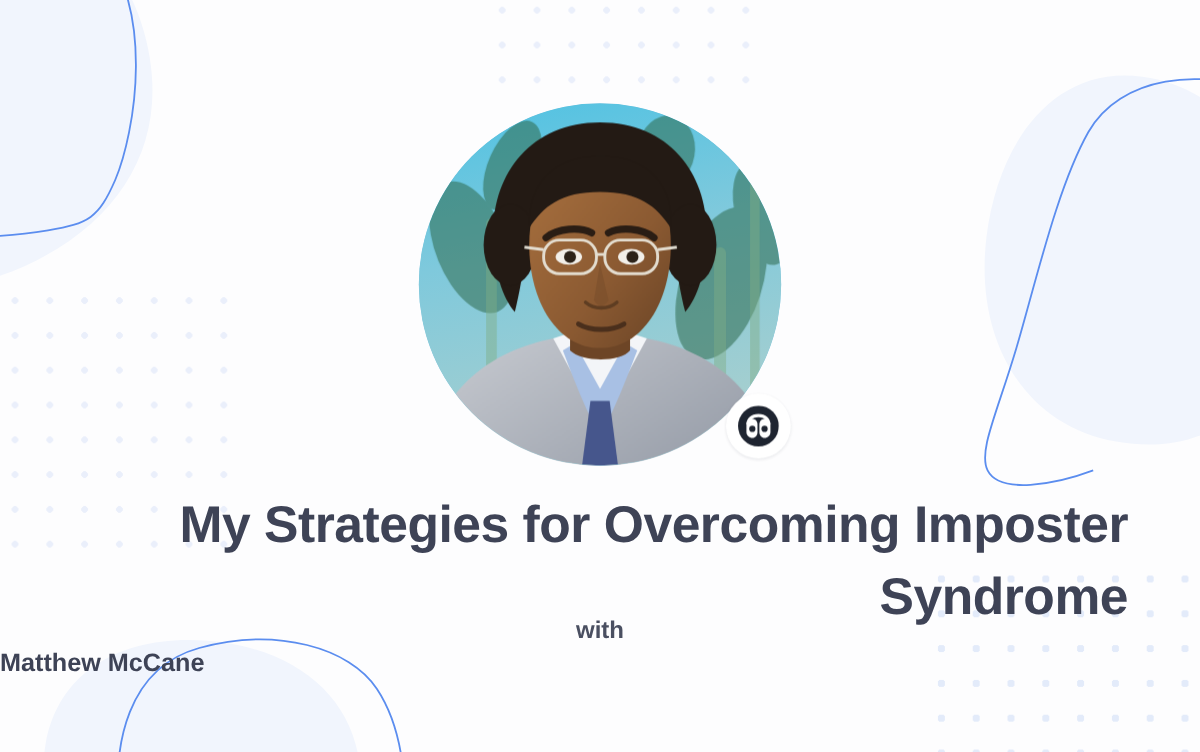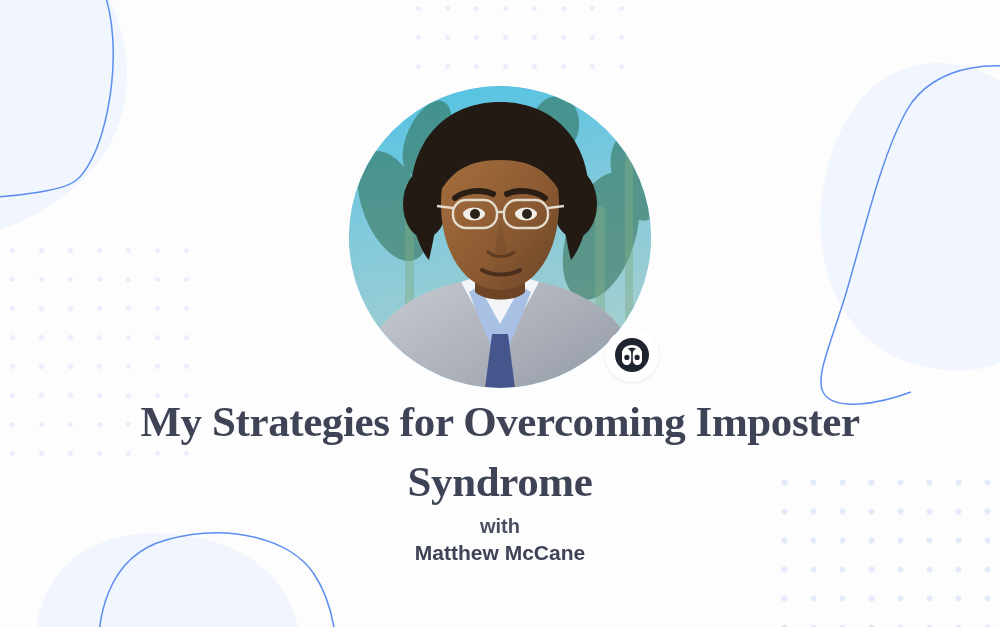--- a/index.html
+++ b/index.html
@@ -74,48 +74,46 @@
     display: flex;
     align-items: center;
     justify-content: center;
     box-shadow: 0 1px 3px rgba(30,40,60,.10);
   }
   #brand-badge svg { display: block; }
 
   #title {
     position: absolute;
     left: 60px;
-    top: 392px;
+    top: 408px;
     width: 880px;
-    text-align: center;
+    text-align: right;
     font-size: 43px;
     line-height: 60px;
     font-weight: bold;
     letter-spacing: -0.4px;
     color: #3e4356;
-    font-family: Liberation Serif, serif;
   }
 
   #with-line {
     position: absolute;
     left: 0;
     top: 512px;
     width: 1000px;
     text-align: center;
     font-size: 20px;
     line-height: 28px;
     font-weight: bold;
     color: #4a4f61;
   }
   #speaker-name {
     position: absolute;
     left: 0;
     top: 538px;
     width: 1000px;
-    text-align: center;
     font-size: 21px;
     line-height: 29px;
     font-weight: bold;
     color: #3e4356;
   }
 </style>
 </head>
 <body>
 
 <div id="stage">

